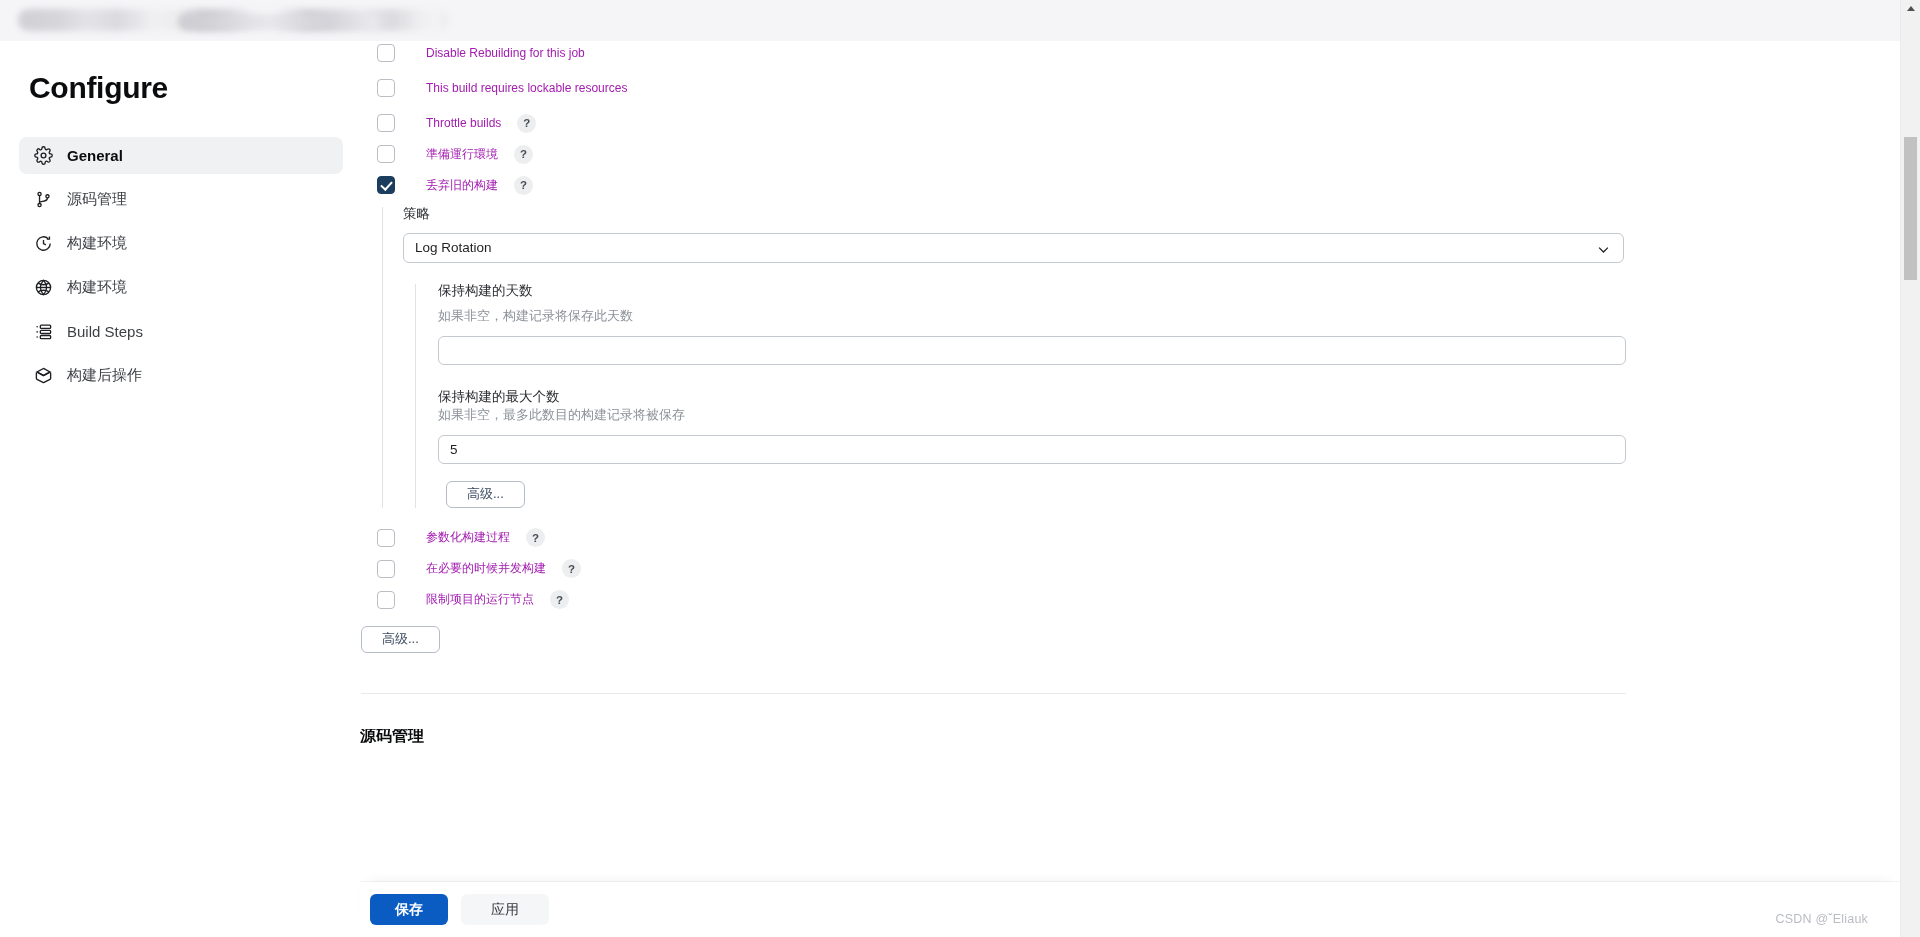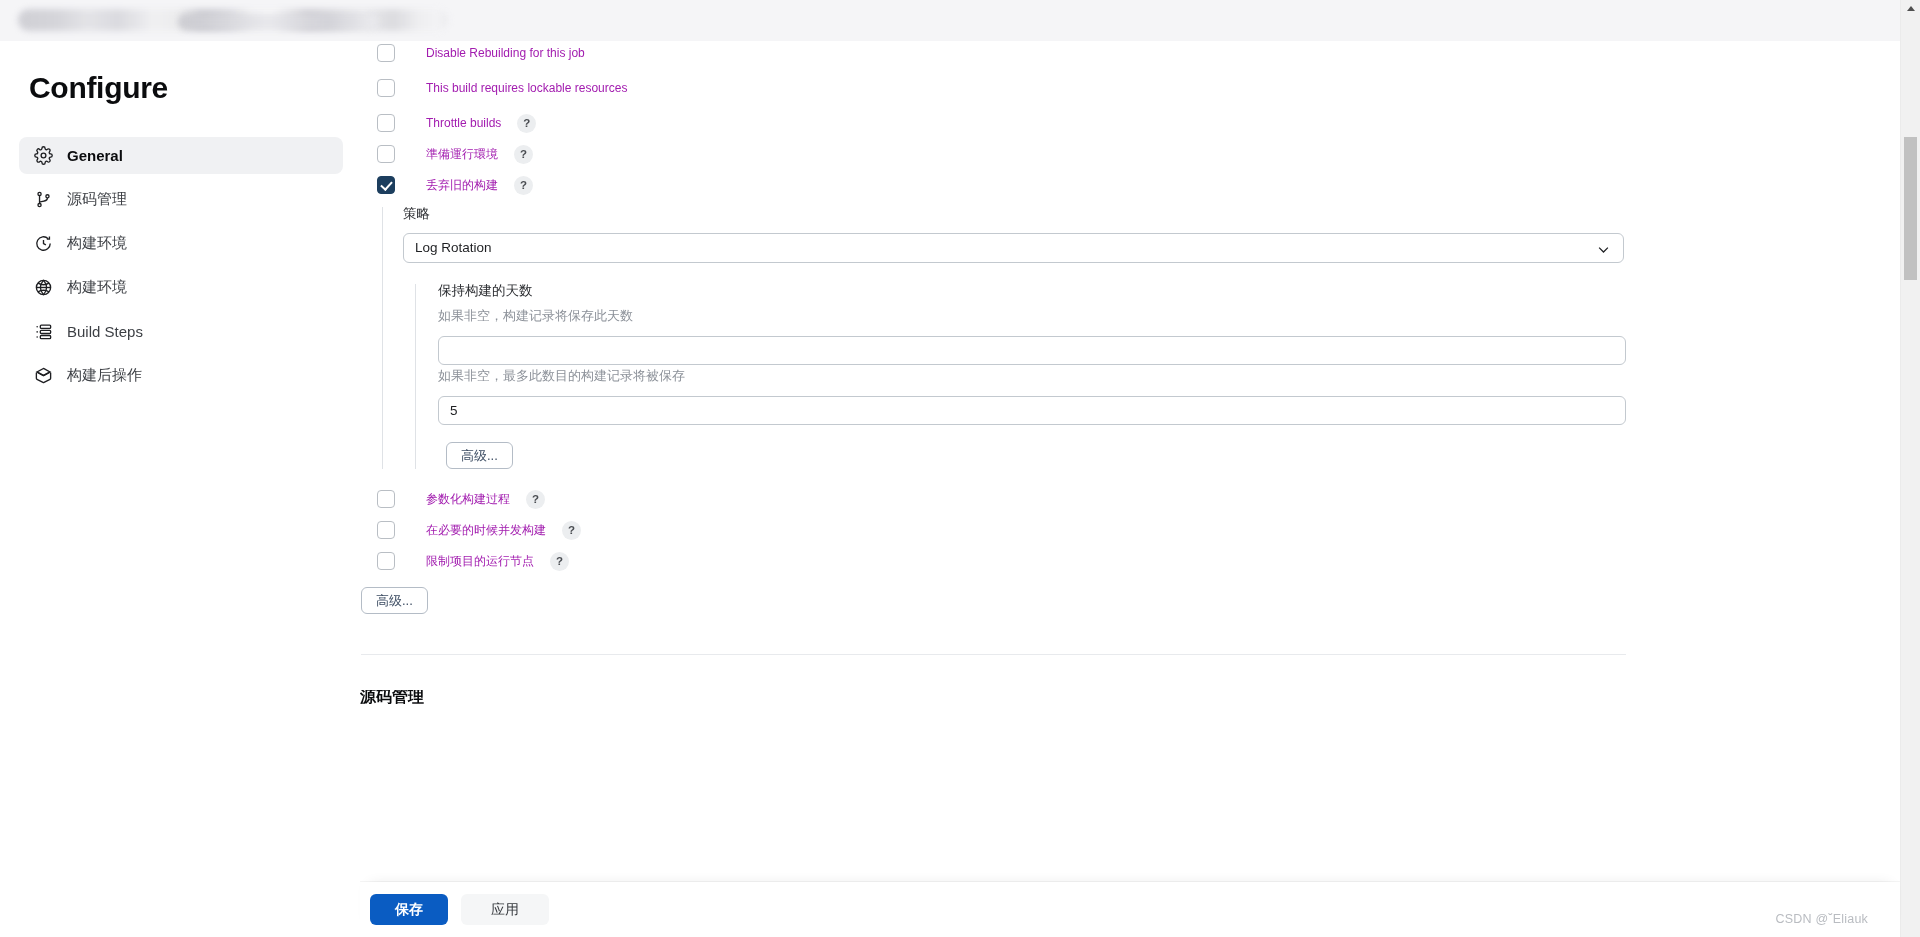--- a/index.html
+++ b/index.html
@@ -217,21 +217,21 @@
     position: absolute;
     right: 13px; top: 9px;
     pointer-events: none;
     color: #1e1f22;
   }
   .btn-adv {
     display: inline-flex;
     align-items: center;
     justify-content: center;
     height: 27px;
-    padding: 0 14px;
+    padding: 0 20px;
     border: 1px solid #b4bcc6;
     border-radius: 6px;
     background: #fff;
     color: #3d4d63;
     font-size: 13px;
     cursor: pointer;
     font-family: "Liberation Sans", "DejaVu Sans", sans-serif;
   }
   .divider {
     height: 1px;
@@ -440,20 +440,21 @@
       </div>
 
       <div class="nest-2" style="margin-top:21px">
 
         <div class="field-label">保持构建的天数</div>
         <div class="field-hint" style="margin-top:12px">如果非空，构建记录将保存此天数</div>
         <div style="width:1188px; margin-top:14px">
           <input class="fm" type="text" value="" style="">
         </div>
 
+        <div class="field-label" style="margin-top:25px">保持构建的最大个数</div>
         <div class="field-hint" style="margin-top:4px">如果非空，最多此数目的构建记录将被保存</div>
         <div style="width:1188px; margin-top:14px">
           <input class="fm" type="text" value="5" style="">
         </div>
 
         <div style="margin-top:17px; padding-left:8px">
           <button class="btn-adv">高级...</button>
         </div>
       </div>
     </div>

